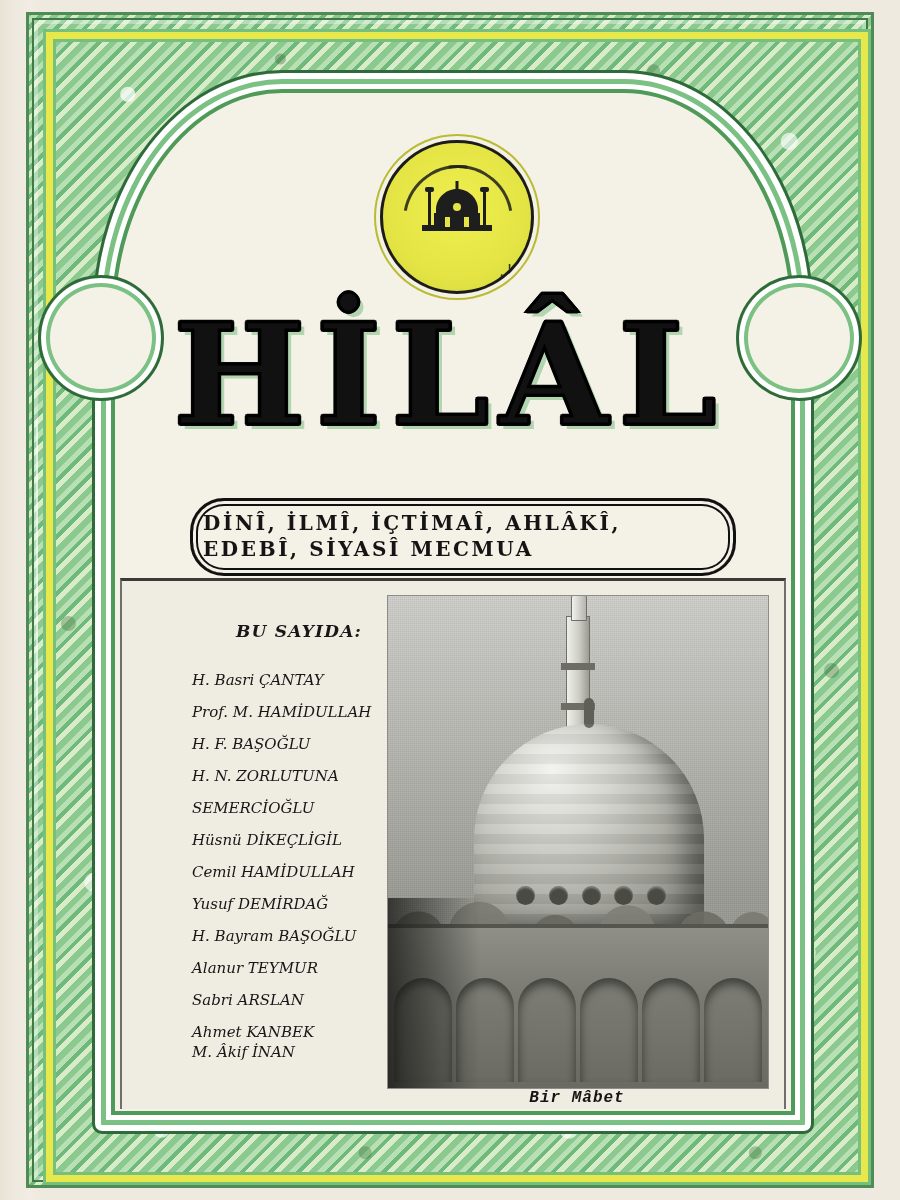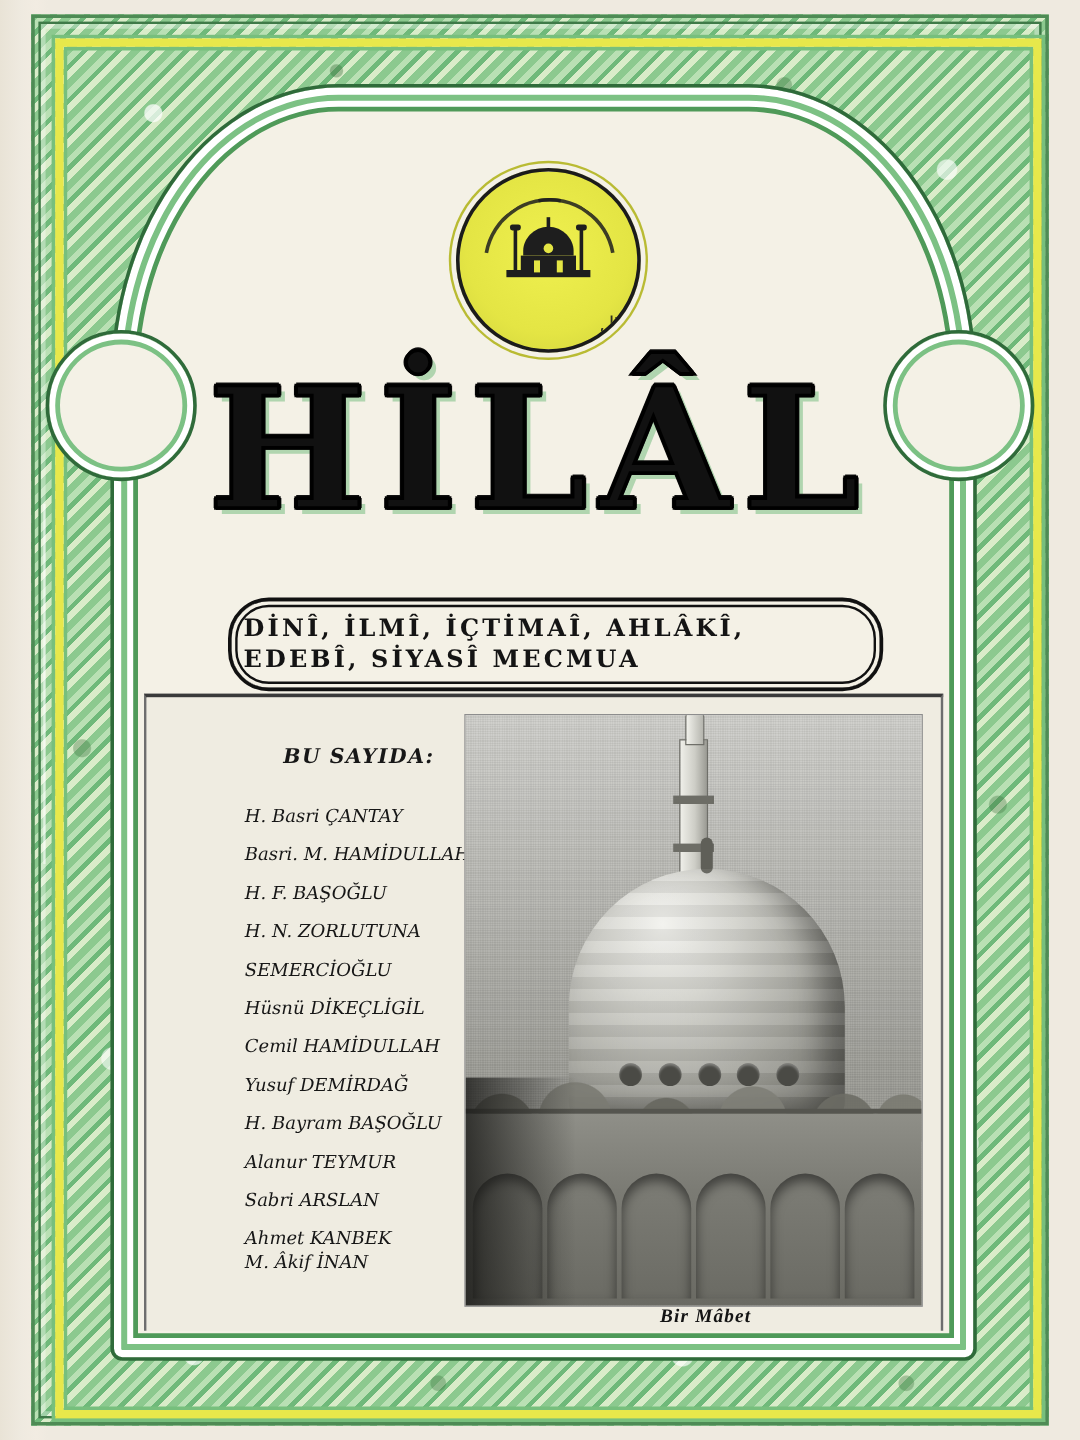--- a/index.html
+++ b/index.html
@@ -231,21 +231,20 @@
     letter-spacing: 1.2px;
     color: #171717;
     margin-left: 44px;
   }
 
   .contributors {
     position: absolute;
     left: 70px;
     top: 90px;
     width: 230px;
-    margin-left: 12px;
   }
   .contributor {
     font-family: "DejaVu Serif", serif;
     font-style: italic;
     font-size: 15px;
     color: #161616;
     margin-bottom: 14px;
     white-space: nowrap;
   }
   .contributor.tight { margin-bottom: 2px; }
@@ -396,25 +395,25 @@
   }
   .photo-dark-left {
     position: absolute;
     left: 0; bottom: 0;
     width: 92px; height: 190px;
     background: linear-gradient(90deg, rgba(20,20,18,.75), rgba(20,20,18,0));
   }
 
   .photo-caption {
     position: absolute;
-    left: 276px;
+    left: 265px;
     top: 508px;
     width: 380px;
     text-align: center;
-    font-family: Liberation Serif, serif;
+    font-family: Liberation Mono, monospace;
     font-weight: 700;
     font-style: italic;
     font-size: 16px;
     letter-spacing: 1px;
     color: #141414;
   }
 
   
   .scan-line {
     position: absolute;
@@ -470,21 +469,21 @@
     <div class="subtitle-line">DİNÎ,  İLMÎ,  İÇTİMAÎ,  AHLÂKÎ,</div>
     <div class="subtitle-line">EDEBÎ,  SİYASÎ  MECMUA</div>
   </div>
 
   <div class="content-panel">
 
     <div class="issue-label">BU SAYIDA:</div>
 
     <div class="contributors">
       <div class="contributor">H. Basri ÇANTAY</div>
-      <div class="contributor">Basri. M. HAMİDULLAH</div>
+      <div class="contributor">Prof. M. HAMİDULLAH</div>
       <div class="contributor">H. F. BAŞOĞLU</div>
       <div class="contributor">H. N. ZORLUTUNA</div>
       <div class="contributor">SEMERCİOĞLU</div>
       <div class="contributor">Hüsnü DİKEÇLİGİL</div>
       <div class="contributor">Cemil HAMİDULLAH</div>
       <div class="contributor">Yusuf DEMİRDAĞ</div>
       <div class="contributor">H. Bayram BAŞOĞLU</div>
       <div class="contributor">Alanur TEYMUR</div>
       <div class="contributor">Sabri ARSLAN</div>
       <div class="contributor tight">Ahmet KANBEK</div>

